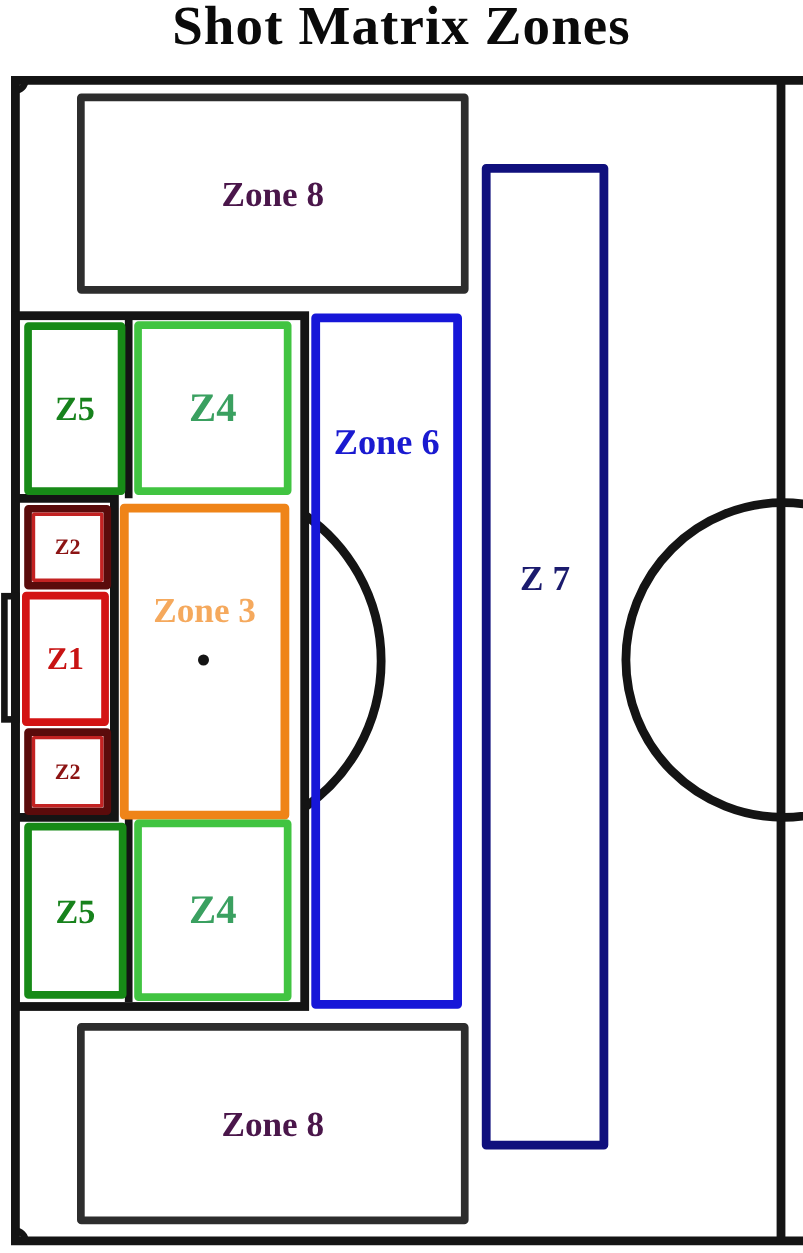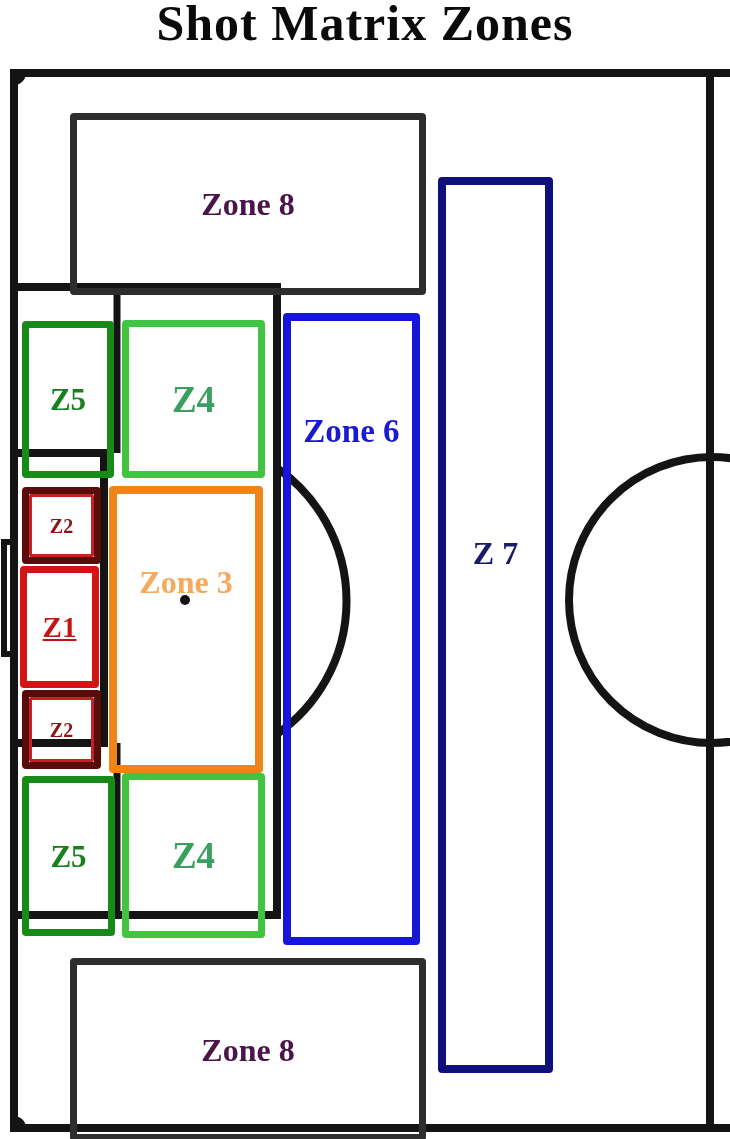--- a/index.html
+++ b/index.html
@@ -25,21 +25,20 @@
   .zone {
     position: absolute;
     z-index: 3;
     box-sizing: border-box;
     border-style: solid;
     border-radius: 4px;
     display: flex;
     align-items: center;
     justify-content: center;
     background: transparent;
-    margin-top: 28px;
   }
   .zlabel {
     font-weight: bold;
     line-height: 1;
     white-space: nowrap;
   }
   
   .zone8-top    { left: 70px;  top: 85px;  width: 356px; height: 182px; border-width: 7px; }
   .zone8-bottom { left: 70px;  top: 930px; width: 356px; height: 183px; border-width: 7px; }
   .z5-top       { left: 22px;  top: 293px; width: 92px;  height: 157px; border-width: 7px; }
@@ -121,21 +120,21 @@
   <div class="zone z4-top" style="border-color: rgb(65, 196, 65);">
     <span class="zlabel" style="color: rgb(58, 160, 96);">Z4</span>
   </div>
 
   <div class="zone z2-top" style="border-color: rgb(90, 11, 11);">
     <div class="z2-inner" style="border-color: rgb(195, 34, 34);"></div>
     <span class="zlabel" style="color: rgb(140, 20, 20);">Z2</span>
   </div>
 
   <div class="zone z1-box" style="border-color: rgb(211, 20, 20);">
-    <span class="zlabel" style="color: rgb(200, 19, 19); text-decoration: underline;">Z1</span>
+    <span class="zlabel" style="color: rgb(200, 19, 19);">Z1</span>
   </div>
 
   <div class="zone z2-bottom" style="border-color: rgb(90, 11, 11);">
     <div class="z2-inner" style="border-color: rgb(195, 34, 34);"></div>
     <span class="zlabel" style="color: rgb(140, 20, 20);">Z2</span>
   </div>
 
   <div class="zone zone3" style="border-color: rgb(239, 132, 24);">
     <span class="zlabel" style="color: rgb(245, 169, 93);">Zone 3</span>
   </div>

